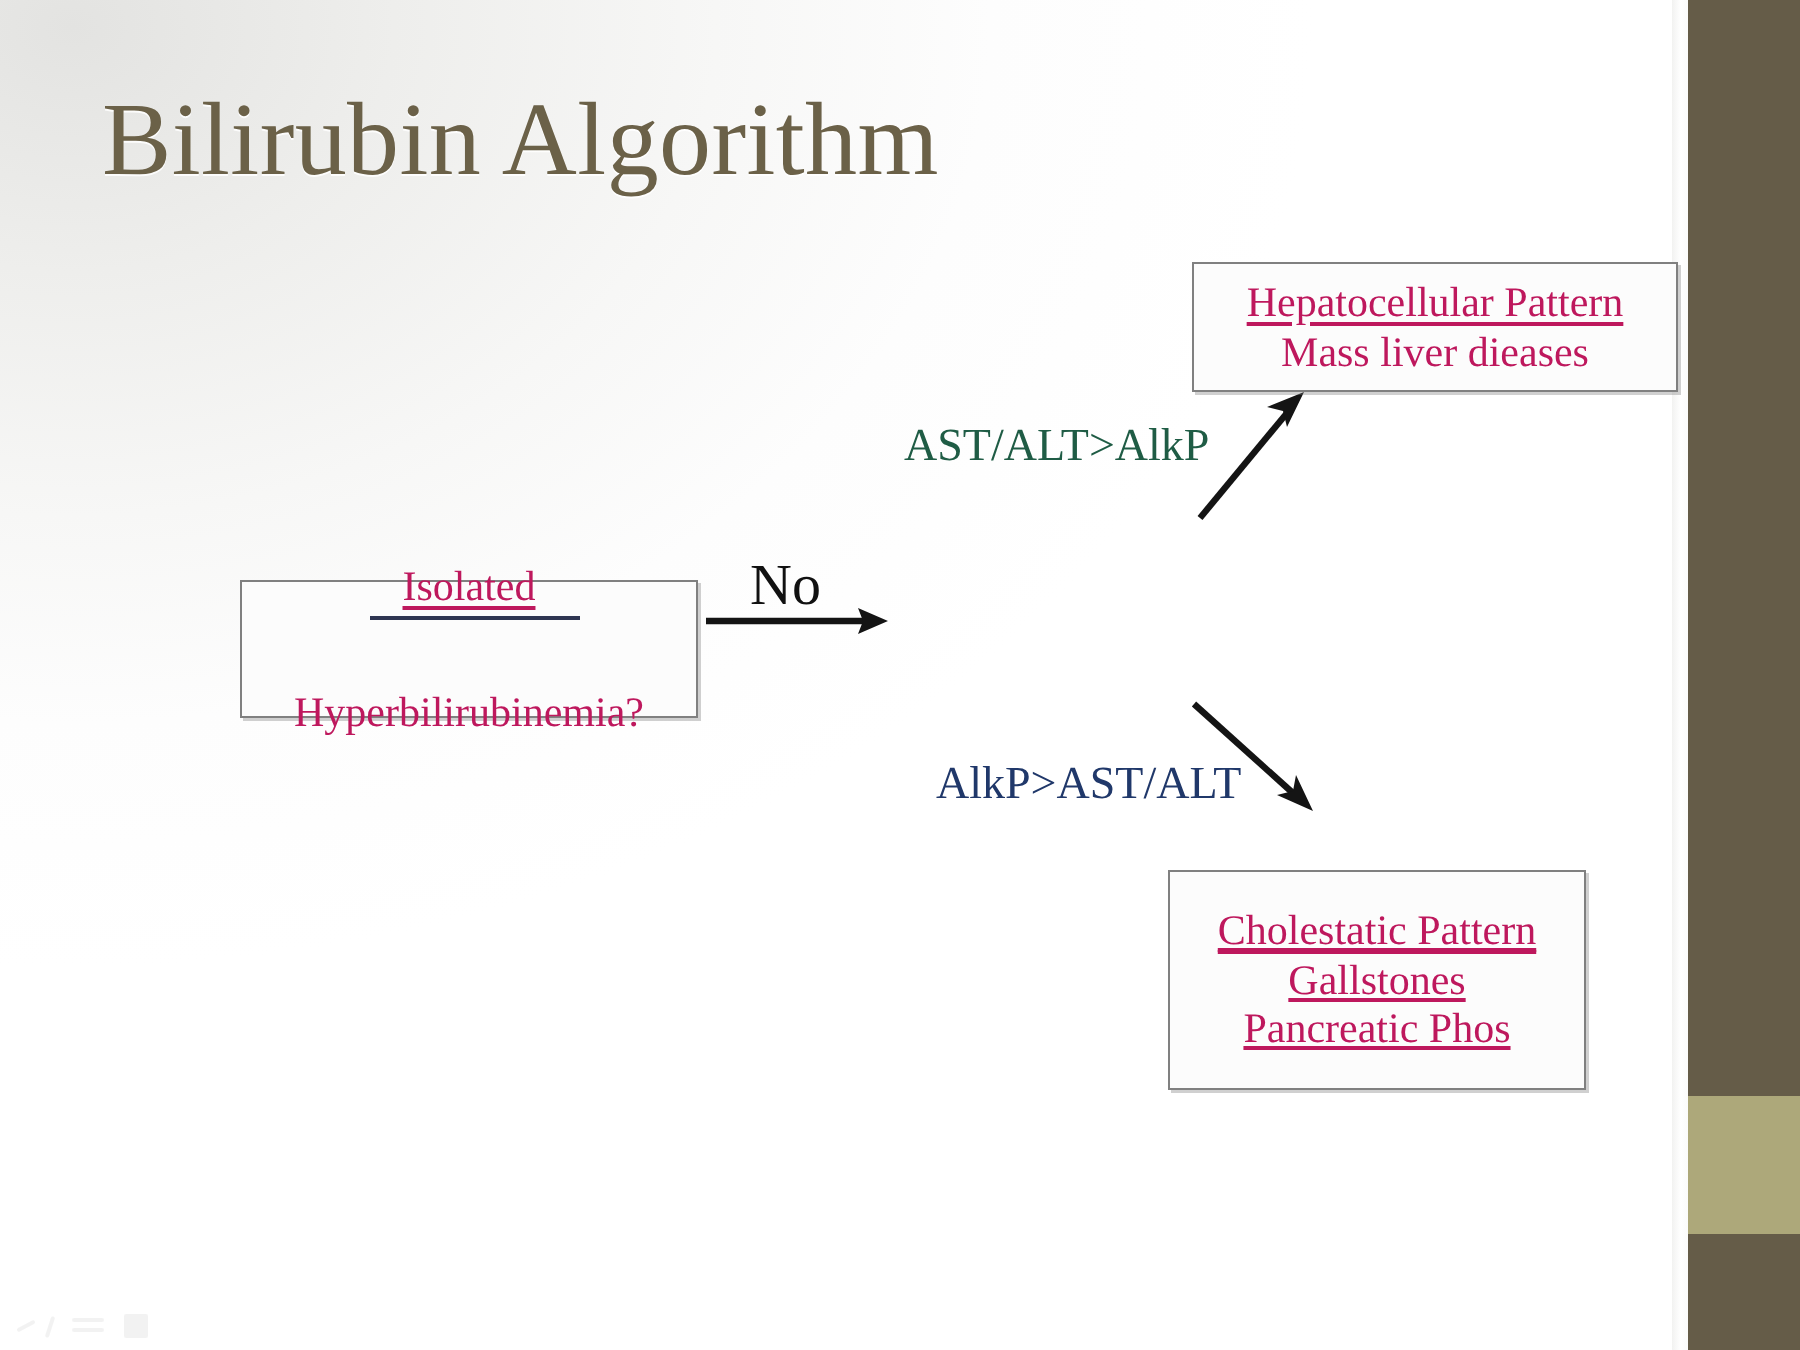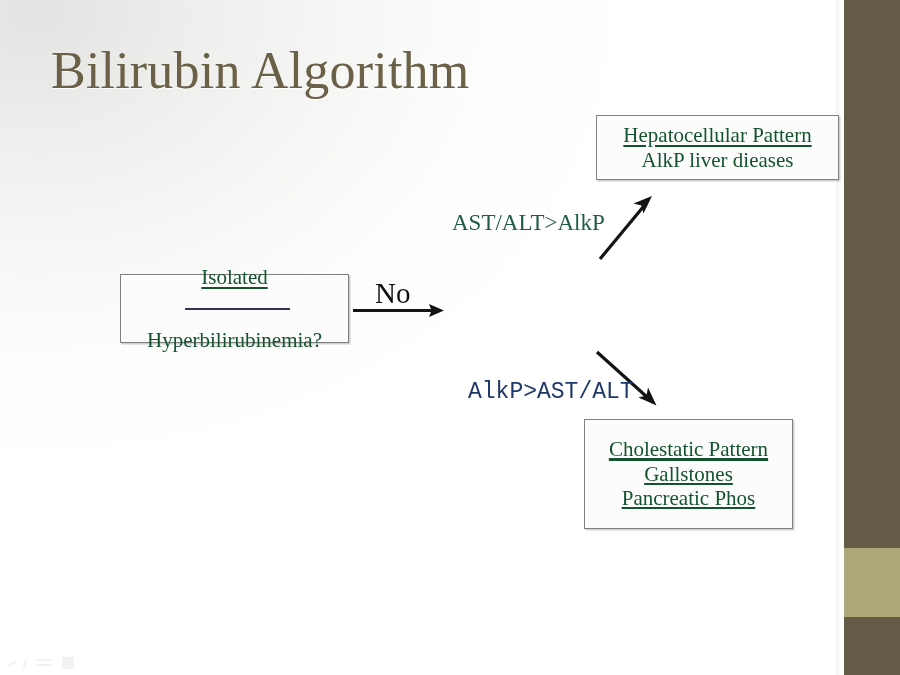--- a/index.html
+++ b/index.html
@@ -46,28 +46,29 @@
     margin-left: 11px;
   }
 
   
   .node-box {
     position: absolute;
     box-sizing: border-box;
     background: #fcfcfc;
     border: 1px solid #808080;
     box-shadow: 1.5px 1.5px 0 rgba(120,120,120,0.35);
-    color: #14532d;
+    color: #be185d;
     text-align: center;
     display: flex;
     flex-direction: column;
     align-items: center;
     justify-content: center;
     font-size: 21px;
     line-height: 1.18;
+    margin-top: 16px;
   }
   .node-line { display: block; white-space: nowrap; }
   .node-line.underlined {
     text-decoration: underline;
     text-underline-offset: 2.5px;
   }
 
   #box-isolated      { left: 120px; top: 274px; width: 229px; height: 69px; gap: 38px; }
   #box-evaluate      { left: 449px; top: 273px; width: 201px; height: 65px; }
   #box-hepatocell    { left: 596px; top: 115px; width: 243px; height: 65px; }
@@ -84,21 +85,21 @@
   }
 
   
   .edge-label {
     position: absolute;
     font-size: 23px;
     white-space: nowrap;
   }
   #label-no      { left: 375px; top: 277px; font-size: 29px; color: #111111; }
   #label-hepato  { left: 452px; top: 210px; color: #1F5C45; }
-  #label-chole   { left: 468px; top: 379px; color: #20386A; font-family: Liberation Mono, monospace; }
+  #label-chole   { left: 468px; top: 379px; color: #20386A; }
 
   
   #arrow-layer {
     position: absolute;
     left: 0; top: 0;
     width: 900px; height: 675px;
     pointer-events: none;
   }
   .arrow-path {
     stroke: #141414;
@@ -159,21 +160,21 @@
 
   <div class="node-box" id="box-isolated">
     <span class="node-line underlined">Isolated</span>
     <span class="node-line">Hyperbilirubinemia?</span>
   </div>
   <div id="isolated-rule"></div>
 
 
   <div class="node-box" id="box-hepatocell">
     <span class="node-line underlined">Hepatocellular Pattern</span>
-    <span class="node-line">AlkP liver dieases</span>
+    <span class="node-line">Mass liver dieases</span>
   </div>
 
   <div class="node-box" id="box-cholestatic">
     <span class="node-line underlined">Cholestatic Pattern</span>
     <span class="node-line">Gallstones</span>
     <span class="node-line">Pancreatic Phos</span>
   </div>
 
   <div class="edge-label" id="label-no">No</div>
 

